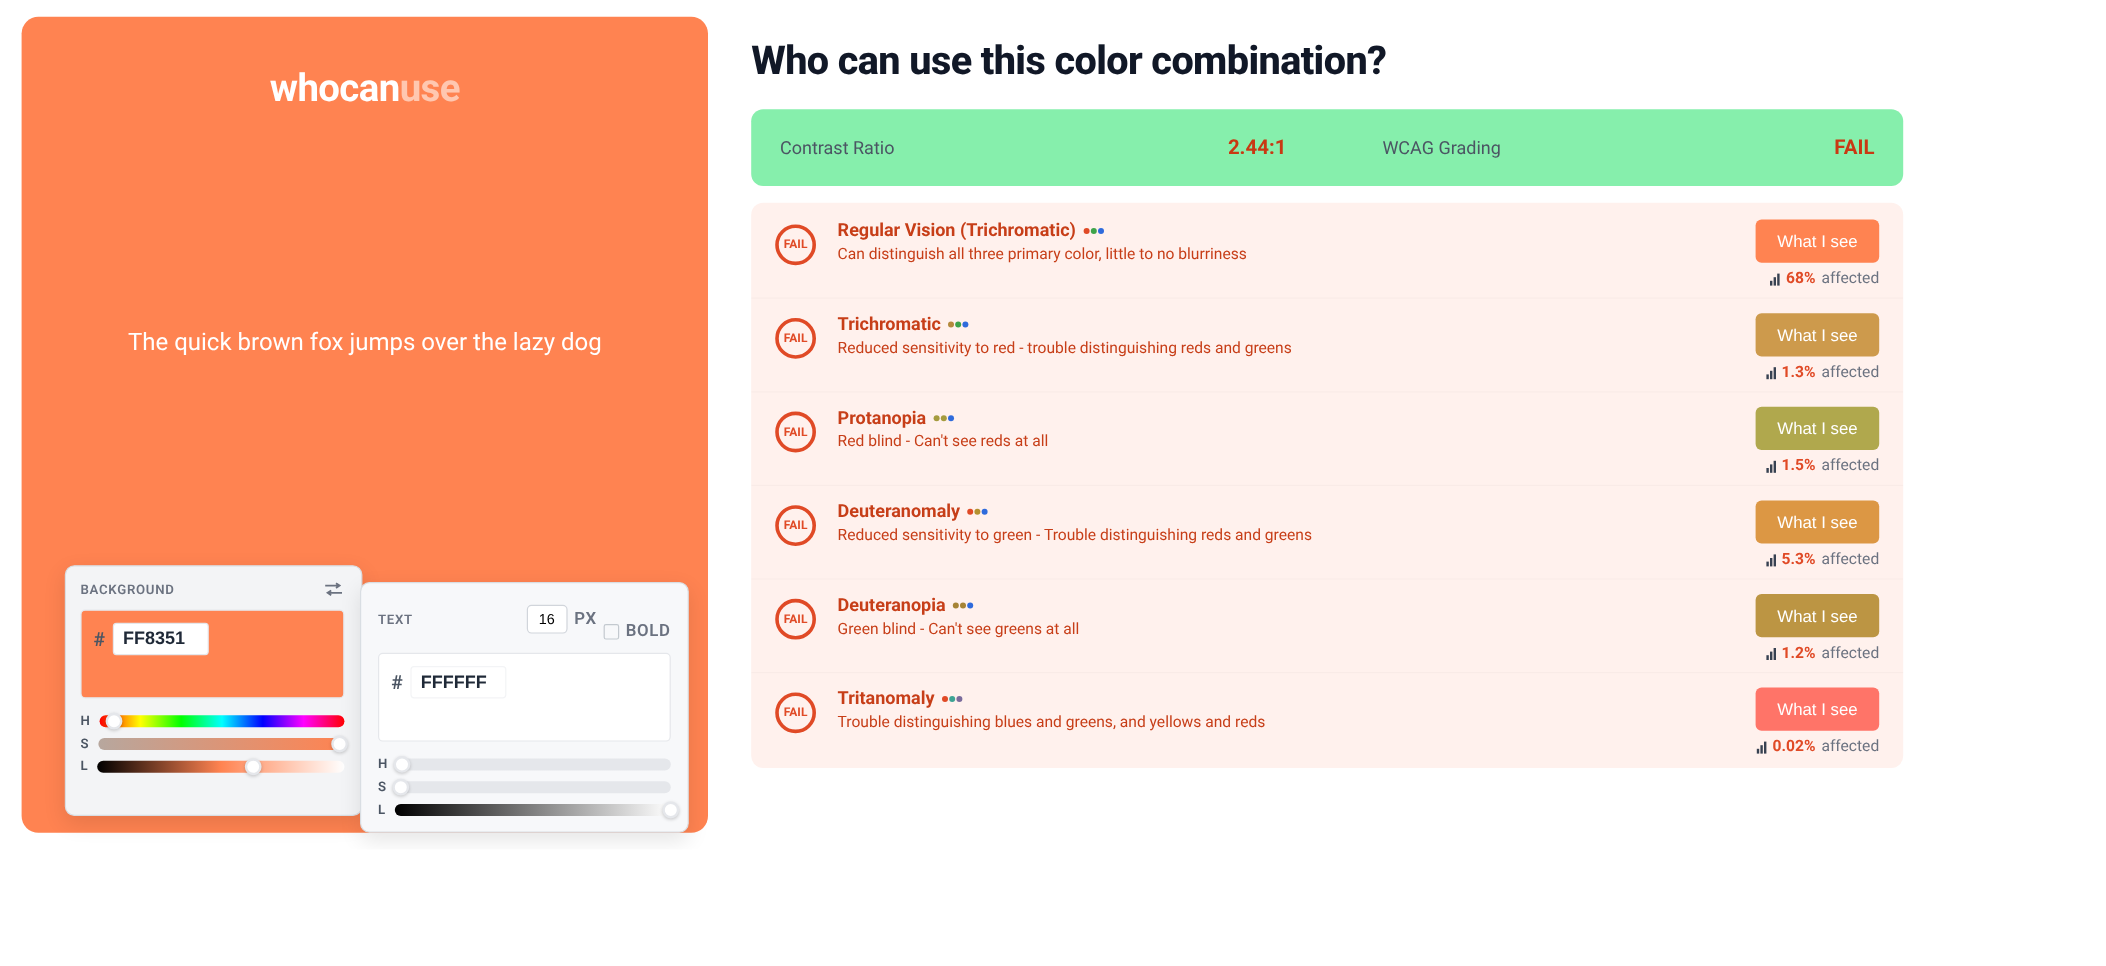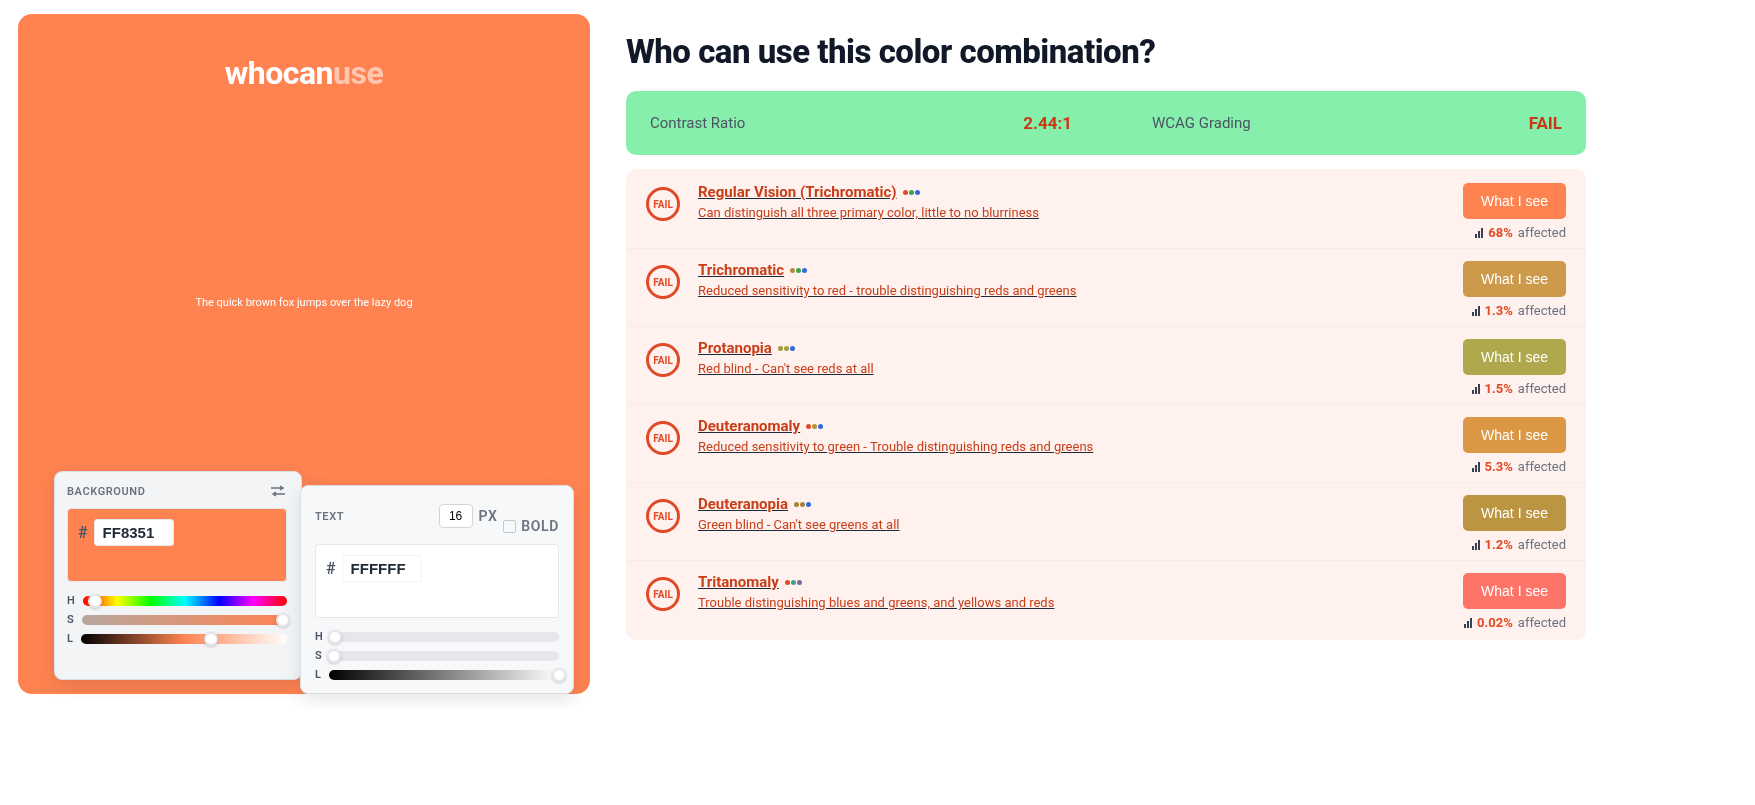--- a/index.html
+++ b/index.html
@@ -5,21 +5,21 @@
   * { box-sizing: border-box; margin: 0; padding: 0; }
   body { font-family: -apple-system, BlinkMacSystemFont, "Segoe UI", Roboto, Helvetica, Arial, sans-serif; background:#fff; color:#1f2937; }
   .app { display:flex; gap:36px; padding:14px 18px; }
 
   
   .preview-card { position:relative; width:572px; height:680px; border-radius:14px; background:#ff8351; overflow:visible; }
   .logo { text-align:center; padding-top:40px; font-weight:700; font-size:32px; color:#ffffff; letter-spacing:-0.5px; }
   .logo .who { color:#ffffff;text-align:center; }
   .logo .can { color:#ffffff; }
   .logo .use { color:rgba(255,255,255,0.55); }
-  .sample { position:absolute; top:282px; left:0; right:0; text-align:center; color:#ffffff; font-size:11px; }
+  .sample { position:absolute; top:259px; left:0; right:0; text-align:center; color:#ffffff; font-size:20px; }
 
   .picker-wrap { position:absolute; left:36px; bottom:14px; display:flex; gap:0; }
   .picker { background:#f3f4f6; border:1px solid #d9dee3; border-radius:8px; box-shadow:0 6px 18px rgba(0,0,0,0.1); padding:12px 14px; width:246px; }
   .picker.bg { width:248px;padding-left:12px; }
   .picker.text { width:274px; position:relative; left:-2px; bottom:-14px; z-index:2; background:#f7f8fa; }
   .picker-header { display:flex; justify-content:space-between; align-items:center; font-size:11px; letter-spacing:0.6px; color:#6b7280; font-weight:600; margin-bottom:10px; }
   .swap-icon { width:18px; height:14px; display:flex; align-items:center; justify-content:center; color:#6b7280; cursor:pointer; }
   .size-row { display:flex; align-items:center; gap:6px; }
   .size-input { width:34px; height:24px; border:1px solid #d1d5db; border-radius:4px; text-align:center; font-size:12px; background:#fff; }
   .px-label { font-size:14px; font-weight:600; color:#6b7280; }
@@ -47,21 +47,21 @@
   .stat-bar { margin-top:20px; background:#86efac; border-radius:10px; padding:22px 24px; display:flex; align-items:center; }
   .stat-label { color:#4b5563; font-size:15px; }
   .stat-val { font-weight:700; font-size:17px; }
   .stat-val.red { color:#c93913; }
   .stat-bar .grow { flex:1; }
 
   .vision-list { margin-top:14px; background:#fff1ed; border-radius:10px; padding:2px 0; }
   .vision-row { padding:12px 20px 8px 20px; display:flex; align-items:flex-start; gap:18px; position:relative; border-bottom:1px solid rgba(0,0,0,0.025); }
   .vision-row:last-child { border-bottom:none; }
   .fail-circle { width:34px; height:34px; border:3px solid #e04a26; border-radius:50%; display:flex; align-items:center; justify-content:center; font-size:10px; font-weight:700; color:#e04a26; flex-shrink:0; margin-top:4px; }
-  .vision-main { flex:1;text-decoration:underline; }
+  .vision-main { flex:1; }
   .vision-title { font-weight:700; font-size:15px; color:#c73e18; display:flex; align-items:center; gap:6px; }
   .dots { display:inline-flex; gap:1px; }
   .dot { width:5px; height:5px; border-radius:50%; }
   .vision-desc { color:#c73e18; font-size:13px; margin-top:4px; }
   .vision-side { display:flex; flex-direction:column; align-items:flex-end; gap:6px; }
   .what-btn { color:#fff; border:none; padding:10px 18px; border-radius:5px; font-size:14px; font-weight:500; cursor:pointer; min-width:102px; text-align:center; }
   .affected { font-size:13px; color:#6b7280; display:flex; align-items:center; gap:5px; }
   .affected .pct { color:#e04a26; font-weight:700; }
   .bars-icon { display:inline-flex; align-items:flex-end; gap:1px; height:10px; }
   .bars-icon span { width:2px; background:#374151; }

